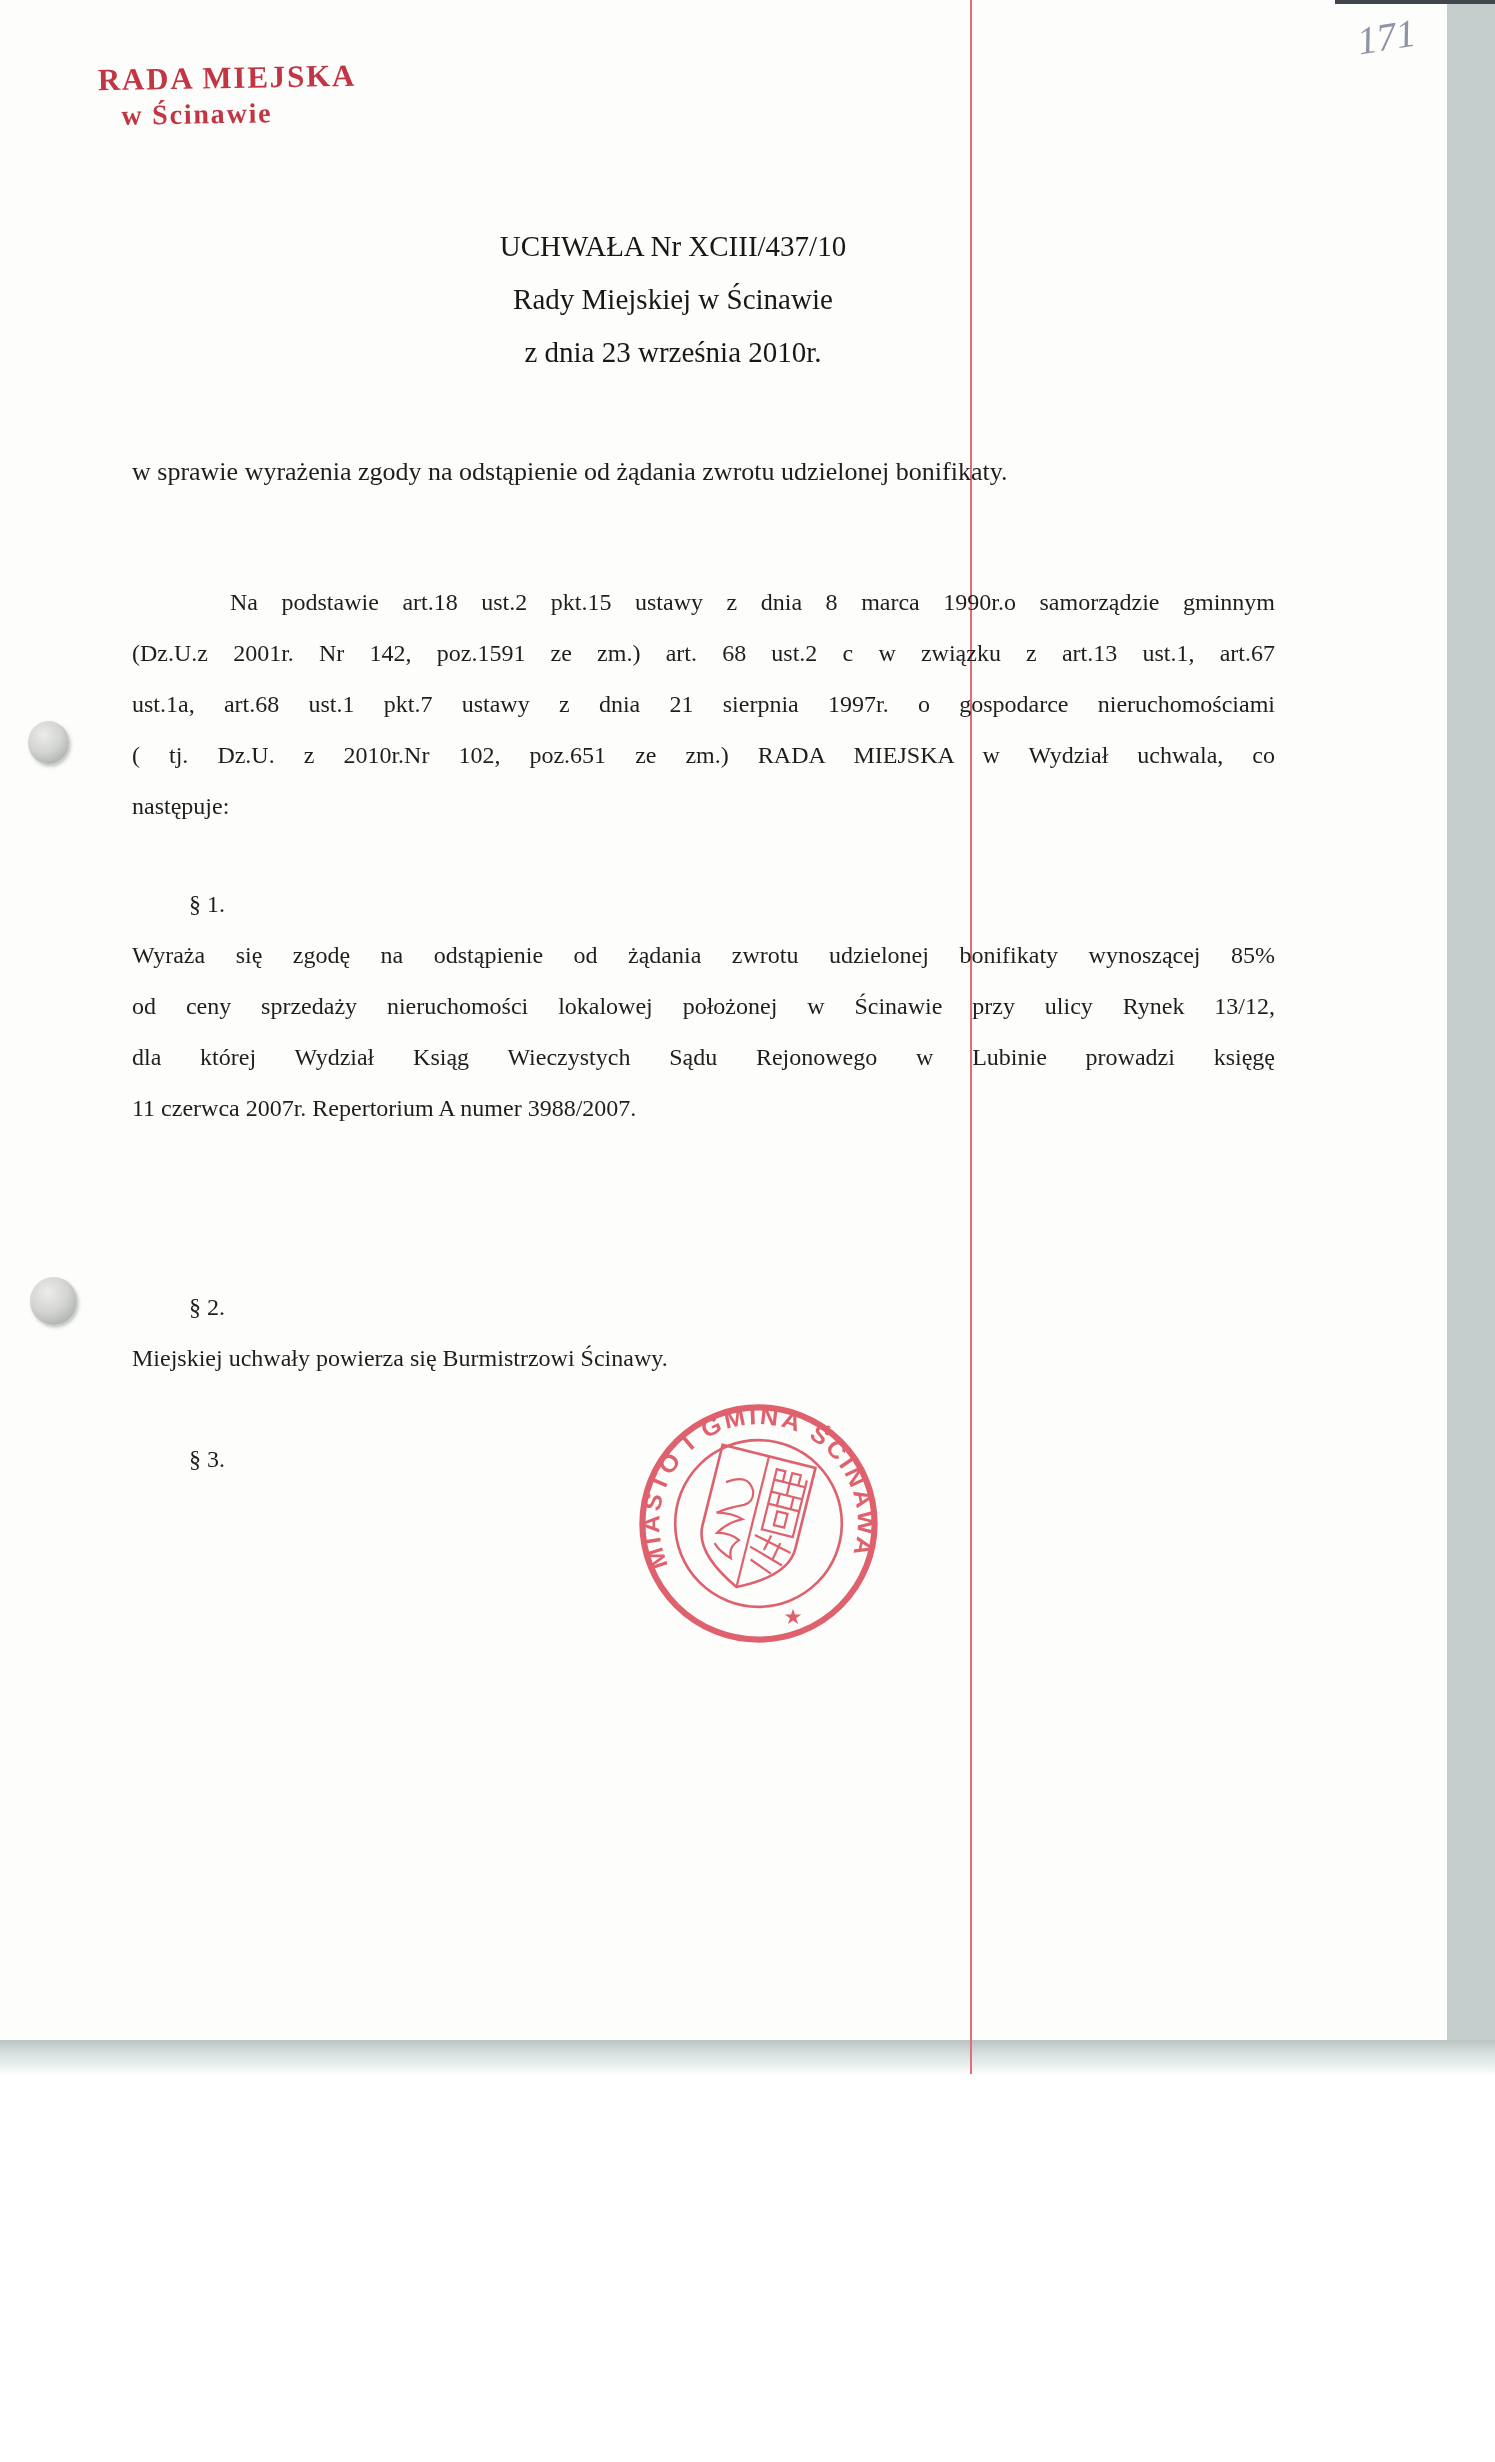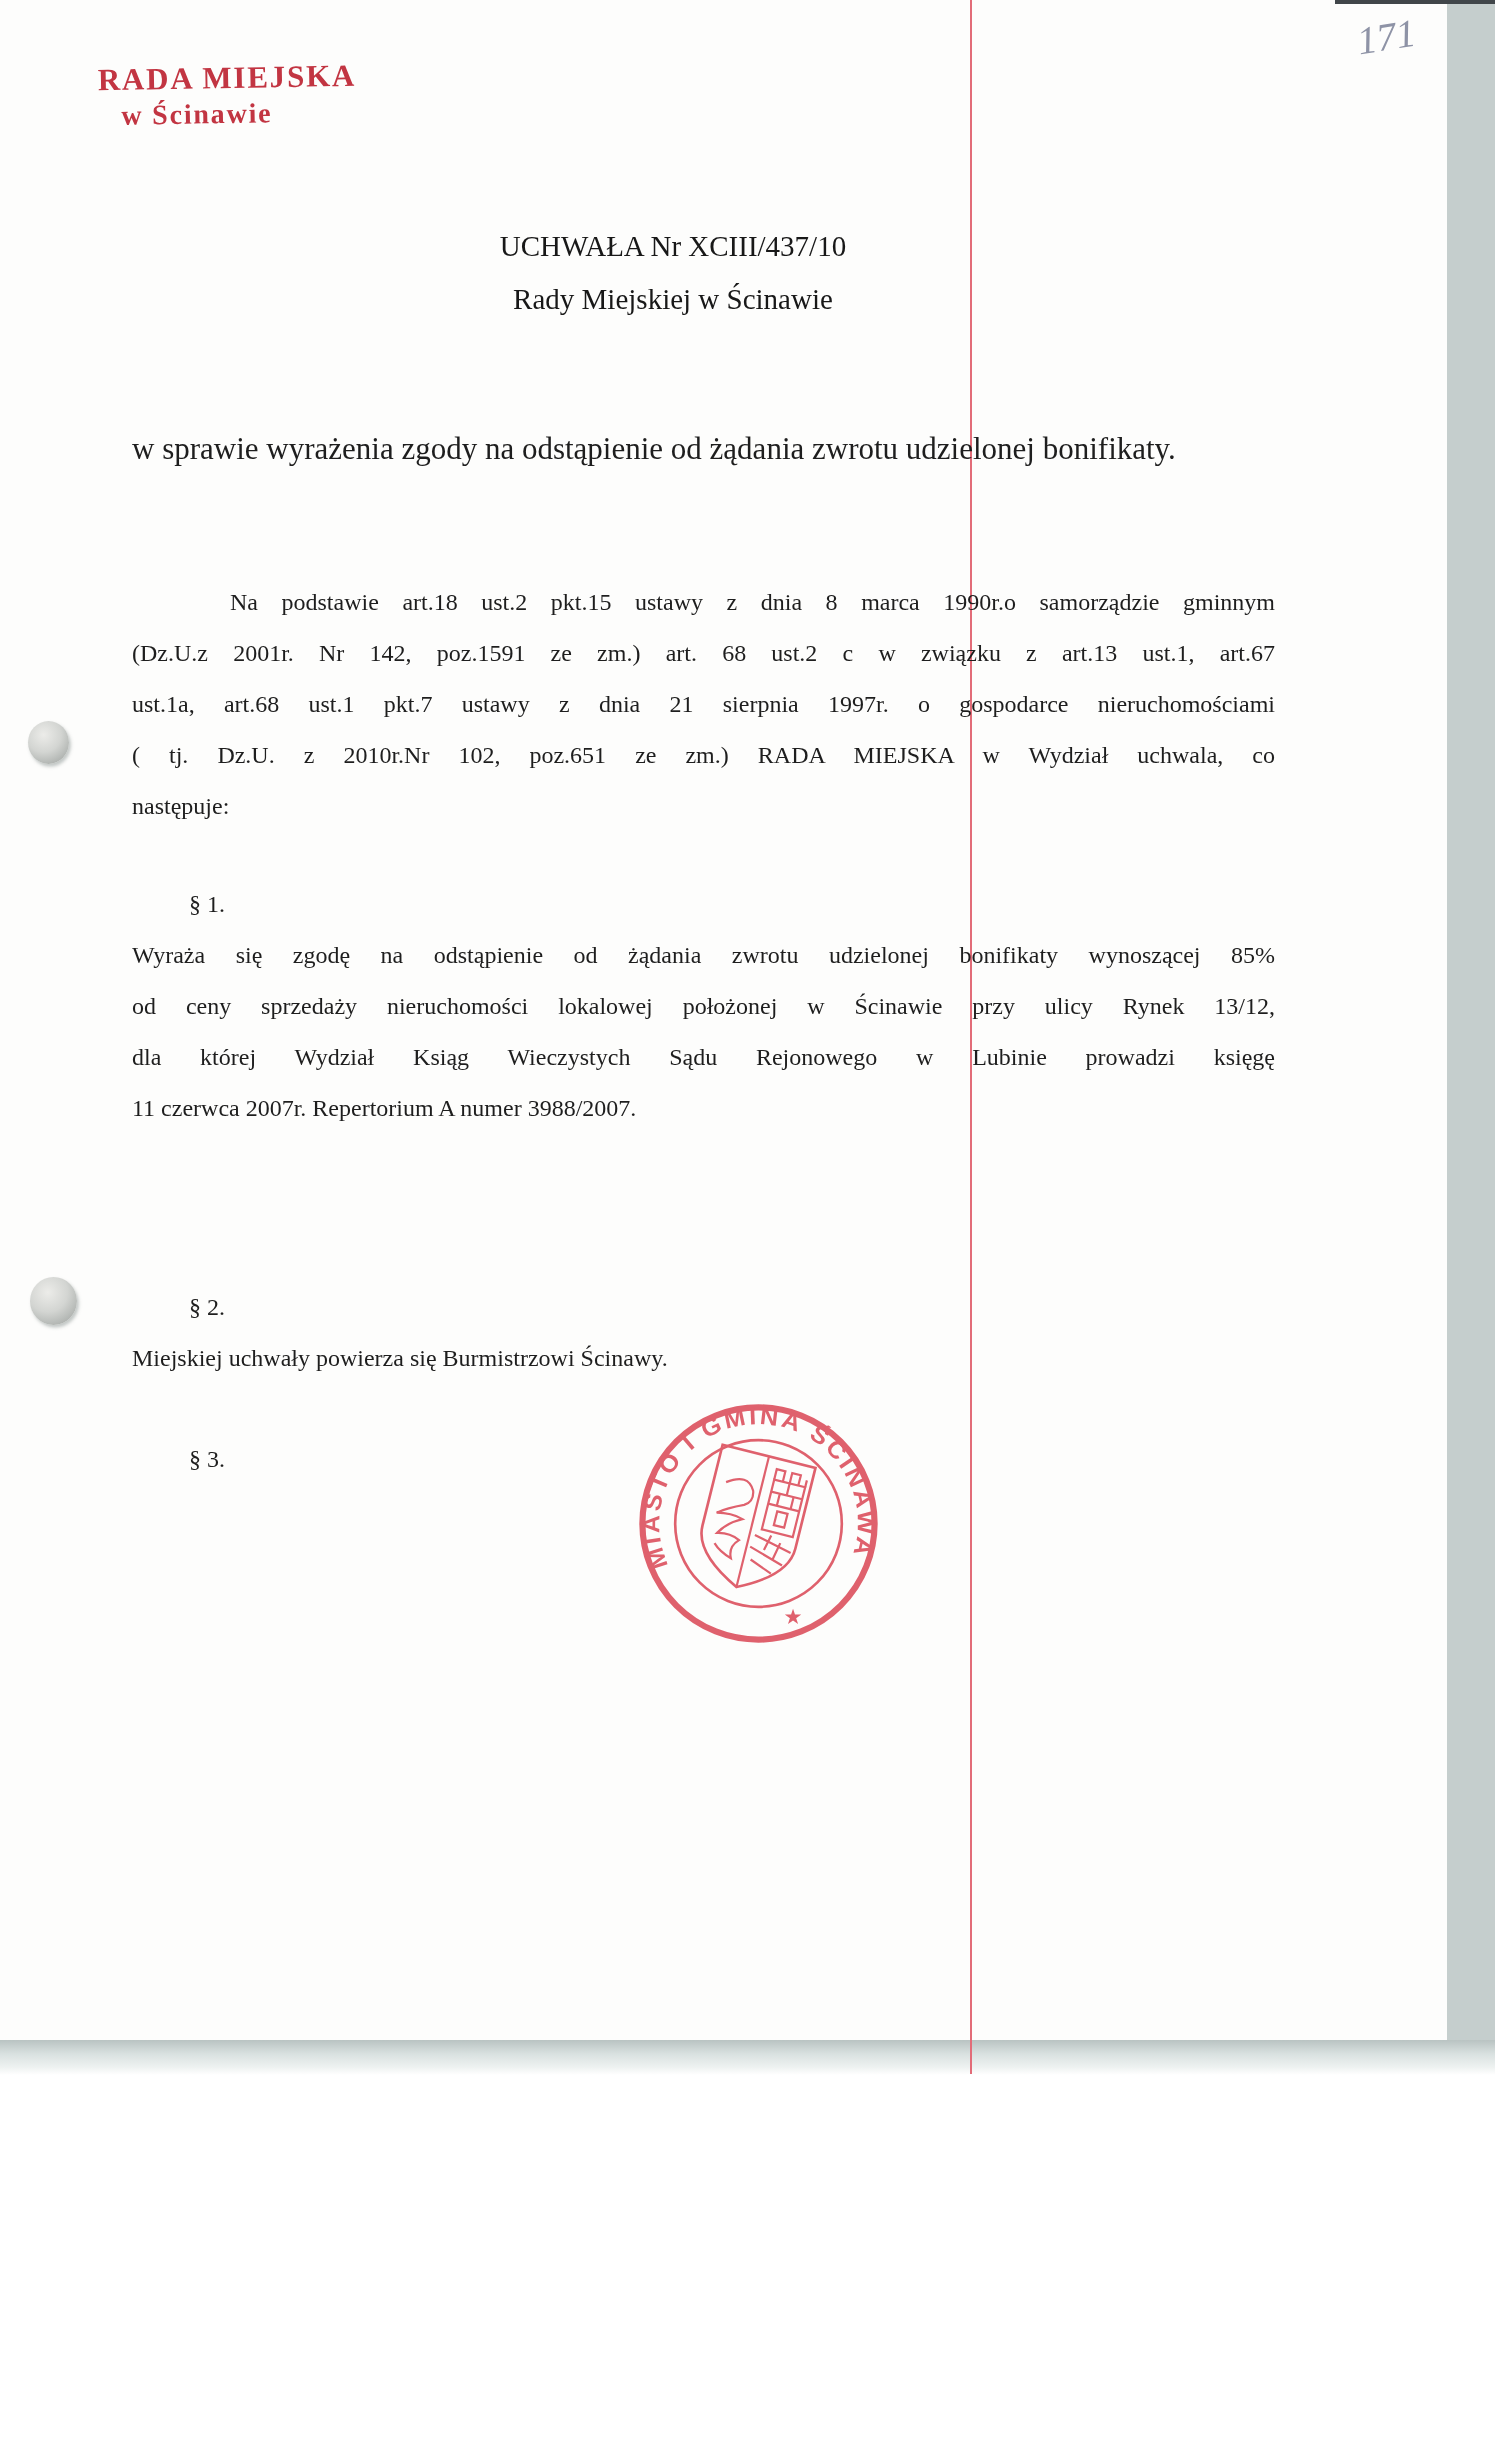--- a/index.html
+++ b/index.html
@@ -25,21 +25,21 @@
     font-weight:bold;transform:rotate(-1deg);}
   .header-stamp .l1{font-size:31px;letter-spacing:1.8px;}
   .header-stamp .l2{font-size:28px;letter-spacing:1.8px;margin-left:23px;margin-top:1.8px;}
 
   .page-number{position:absolute;left:1357px;top:14px;font-size:39px;font-style:italic;
     color:var(--pencil,#8e93a6);transform:rotate(-9deg);}
 
   .title{position:absolute;left:132px;top:220px;width:1082px;text-align:center;
     font-weight:normal;font-size:29px;line-height:53px;color:#181818;}
 
-  .subject{position:absolute;left:132px;top:431px;width:1152px;font-size:31px;}
+  .subject{position:absolute;left:132px;top:457px;width:1152px;font-size:26px;}
 
   .text-block{position:absolute;left:132px;width:1143px;font-size:24px;}
   .doc-line{line-height:51px;white-space:normal;}
   .doc-line.just{text-align:justify;text-align-last:justify;}
   .preamble{top:577px;}
   .preamble .doc-line:first-child{text-indent:98px;}
   .sec1{top:879px;}
   .sec2{top:1282px;}
   .sec3{top:1434px;}
   .sec-label{line-height:51px;padding-left:57px;}
@@ -62,20 +62,21 @@
 <div class="header-stamp">
   <div class="l1">RADA MIEJSKA</div>
   <div class="l2">w Ścinawie</div>
 </div>
 
 <div class="page-number">171</div>
 
 <div class="title">
   <div>UCHWAŁA Nr XCIII/437/10</div>
   <div>Rady Miejskiej w Ścinawie</div>
+  <div>z dnia 23 września 2010r.</div>
 </div>
 
 <div class="subject">w sprawie wyrażenia zgody na odstąpienie od żądania zwrotu udzielonej bonifikaty.</div>
 
 <div class="text-block preamble">
     <div class="doc-line just">Na podstawie art.18 ust.2 pkt.15 ustawy z dnia 8 marca 1990r.o samorządzie gminnym</div>
     <div class="doc-line just">(Dz.U.z 2001r.  Nr 142, poz.1591 ze zm.) art. 68 ust.2 c w związku z art.13 ust.1, art.67</div>
     <div class="doc-line just">ust.1a, art.68 ust.1 pkt.7   ustawy z dnia 21 sierpnia 1997r. o gospodarce nieruchomościami</div>
     <div class="doc-line just">( tj. Dz.U. z 2010r.Nr 102, poz.651 ze zm.)  RADA  MIEJSKA w Wydział uchwala, co</div>
     <div class="doc-line">następuje:</div>

